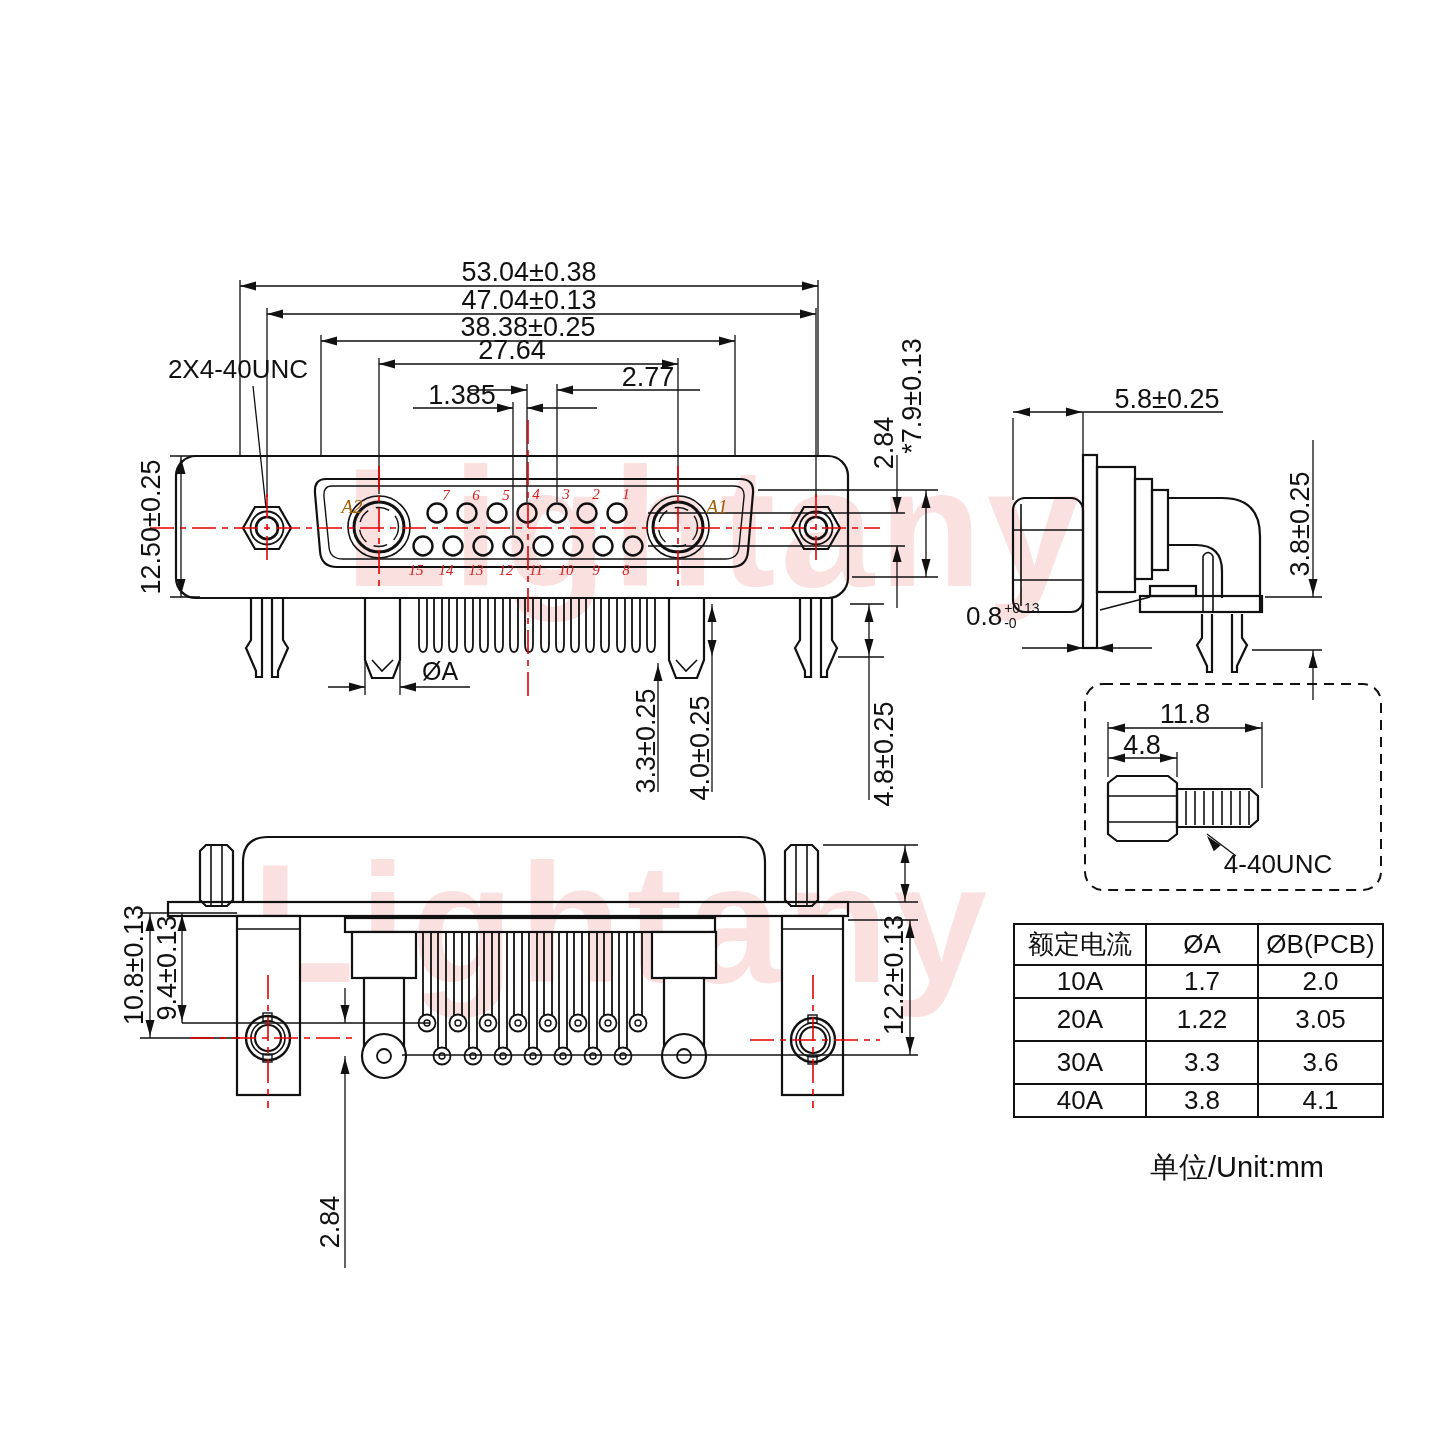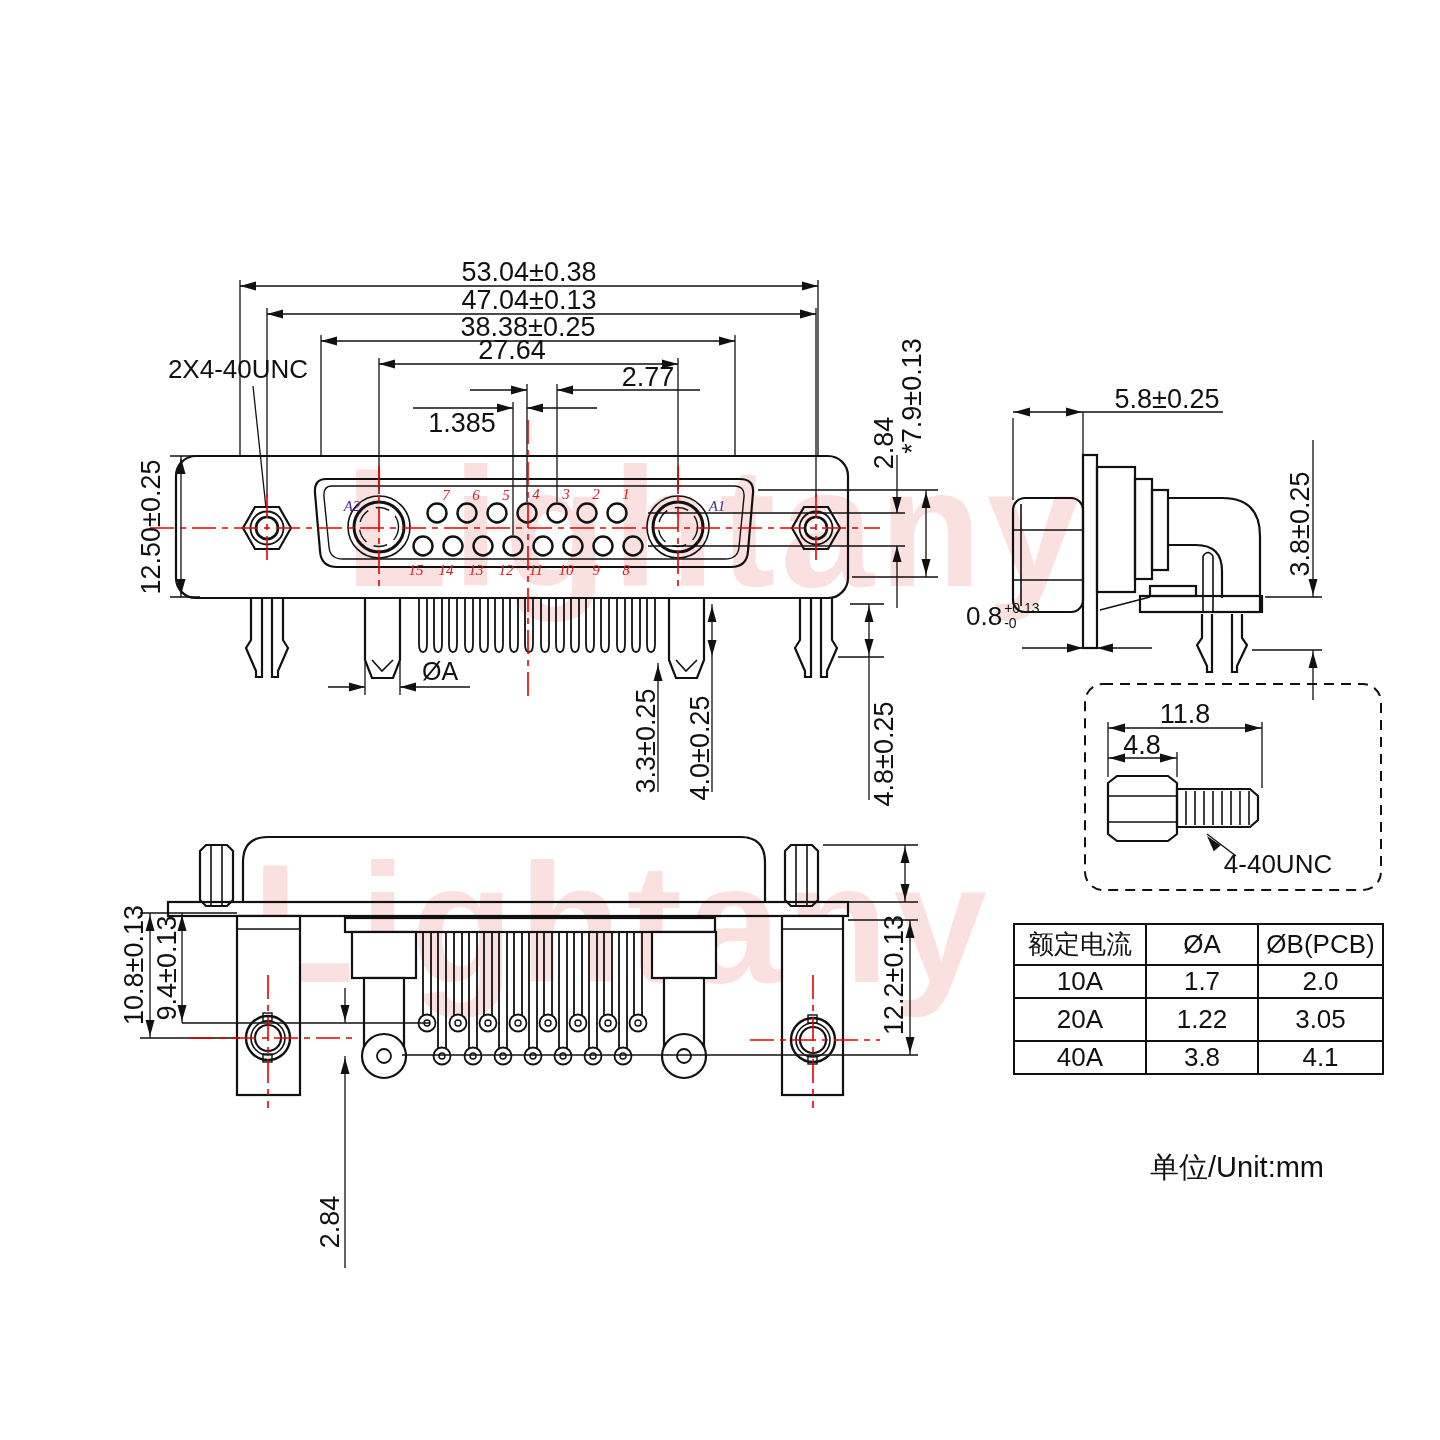--- a/index.html
+++ b/index.html
@@ -7,21 +7,21 @@
           font-family:"Liberation Sans",sans-serif;color:#111;}
   .wm{position:absolute;font-family:"Liberation Sans",sans-serif;font-weight:bold;
       font-size:168px;letter-spacing:5px;color:rgba(232,64,64,0.16);white-space:nowrap;pointer-events:none;}
   svg{position:absolute;left:0;top:0;}
   .lbl{position:absolute;font-size:27px;line-height:1;white-space:nowrap;
        transform:translate(-50%,-50%);}
   .rot{transform:translate(-50%,-50%) rotate(-90deg);}
   .sm{font-family:"Liberation Serif","DejaVu Serif",serif;font-style:italic;
       font-size:15px;color:#d42020;}
   .ab{font-family:"Liberation Serif","DejaVu Serif",serif;font-style:italic;
-      font-size:15px;color:#4c1d95;}
+      font-size:19px;color:#a16207;}
   .tolrow{display:flex;align-items:center;transform:none;}
   .tolcol{display:flex;flex-direction:column;font-size:14px;line-height:15px;margin-left:2px;}
   table.spec{position:absolute;left:1013px;top:923px;border-collapse:collapse;
              table-layout:fixed;font-size:26px;}
   table.spec td{border:2px solid #111;text-align:center;vertical-align:middle;padding:0;}
   .unit{position:absolute;left:1150px;top:1148px;width:232px;font-size:29px;}
 </style>
 </head>
 <body>
 
@@ -317,21 +317,21 @@
       <path d="M268,975 V1108 M813,975 V1108"></path>
       <path d="M190,1038 H352 M750,1040 H880"></path>
     </g>
   </svg>
 
   <div class="lbl" style="left:529px;top:272px;">53.04±0.38</div>
   <div class="lbl" style="left:529px;top:300px;">47.04±0.13</div>
   <div class="lbl" style="left:528px;top:327px;">38.38±0.25</div>
   <div class="lbl" style="left:512px;top:350px;">27.64</div>
   <div class="lbl" style="left:648px;top:377px;">2.77</div>
-  <div class="lbl" style="left:462px;top:395px;margin-top:28px;">1.385</div>
+  <div class="lbl" style="left:462px;top:395px;">1.385</div>
   <div class="lbl" style="left:238px;top:369px;font-size:26px;">2X4-40UNC</div>
   <div class="lbl rot" style="left:151px;top:527px;">12.50±0.25</div>
   <div class="lbl rot" style="left:884px;top:443px;">2.84</div>
   <div class="lbl rot" style="left:912px;top:396px;">*7.9±0.13</div>
   <div class="lbl" style="left:440px;top:671px;font-size:25px;">ØA</div>
   <div class="lbl rot" style="left:646px;top:741px;">3.3±0.25</div>
   <div class="lbl rot" style="left:700px;top:748px;">4.0±0.25</div>
   <div class="lbl rot" style="left:884px;top:754px;">4.8±0.25</div>
 
   <div class="lbl ab" style="left:352px;top:506px;">A2</div>
@@ -388,20 +388,25 @@
     <tr style="height:29px;">
       <td>10A</td>
       <td>1.7</td>
       <td>2.0</td>
     </tr>
     <tr style="height:43px;">
       <td>20A</td>
       <td>1.22</td>
       <td>3.05</td>
     </tr>
+    <tr style="height:43px;">
+      <td>30A</td>
+      <td>3.3</td>
+      <td>3.6</td>
+    </tr>
     <tr style="height:33px;">
       <td>40A</td>
       <td>3.8</td>
       <td>4.1</td>
     </tr>
   </tbody>
     </table>
   <div class="unit">单位/Unit:mm</div>
 
 </div>

